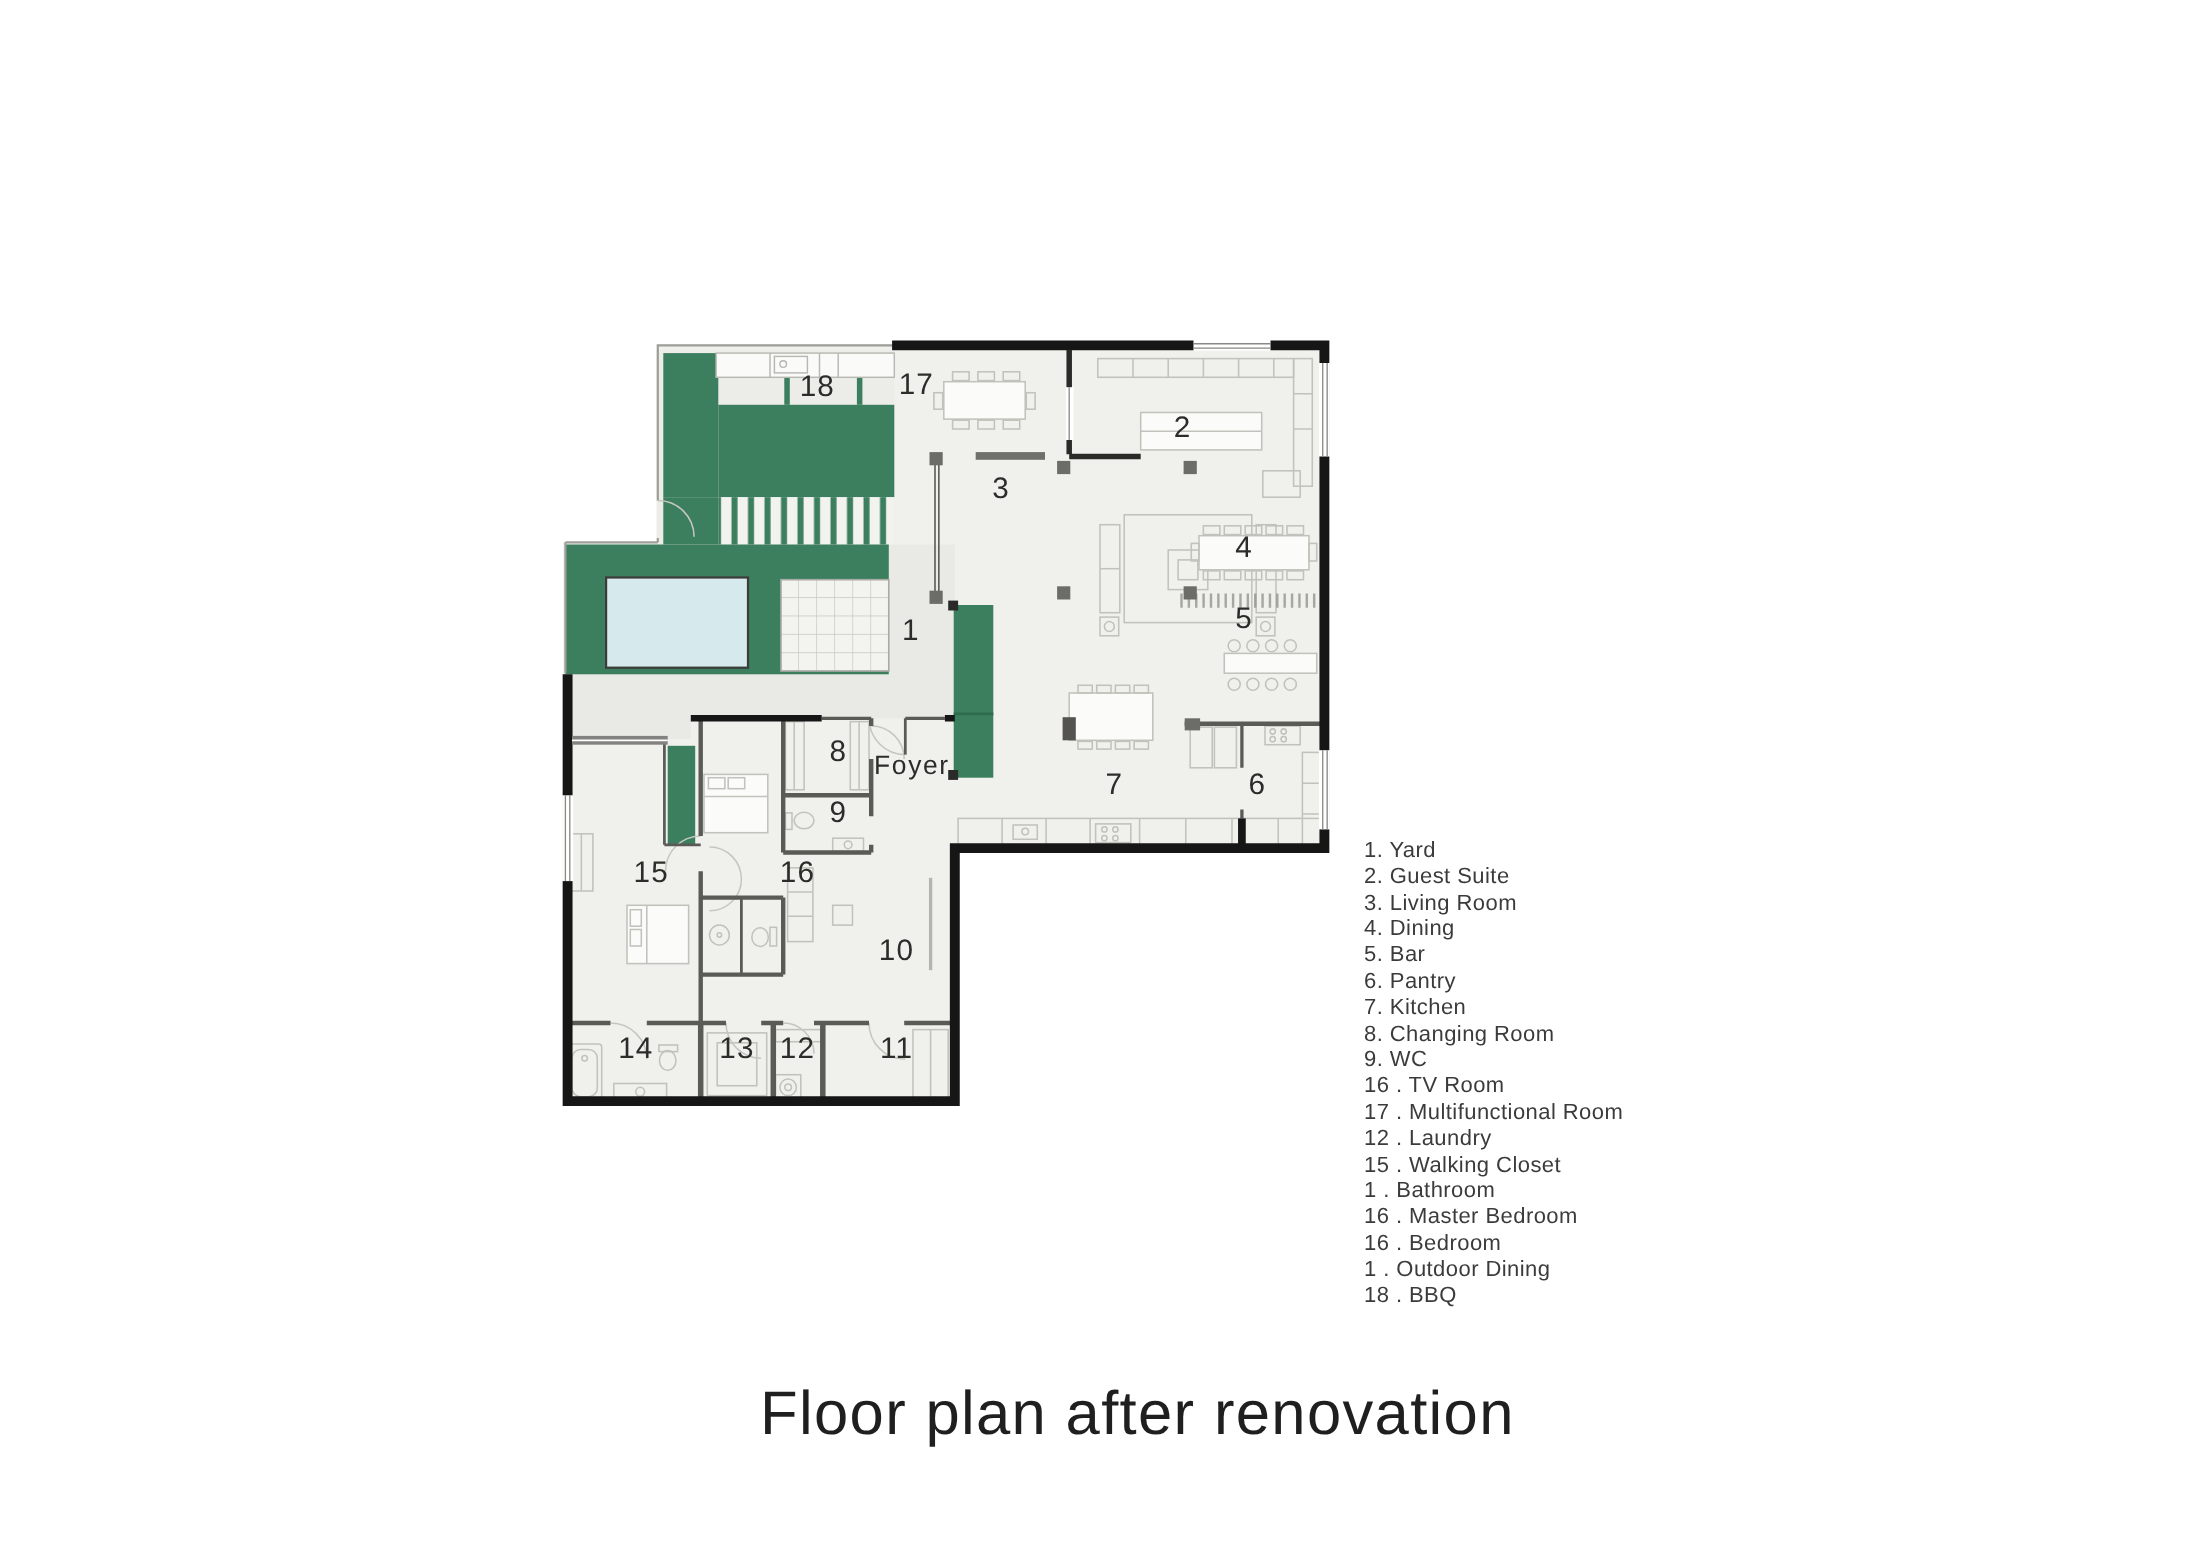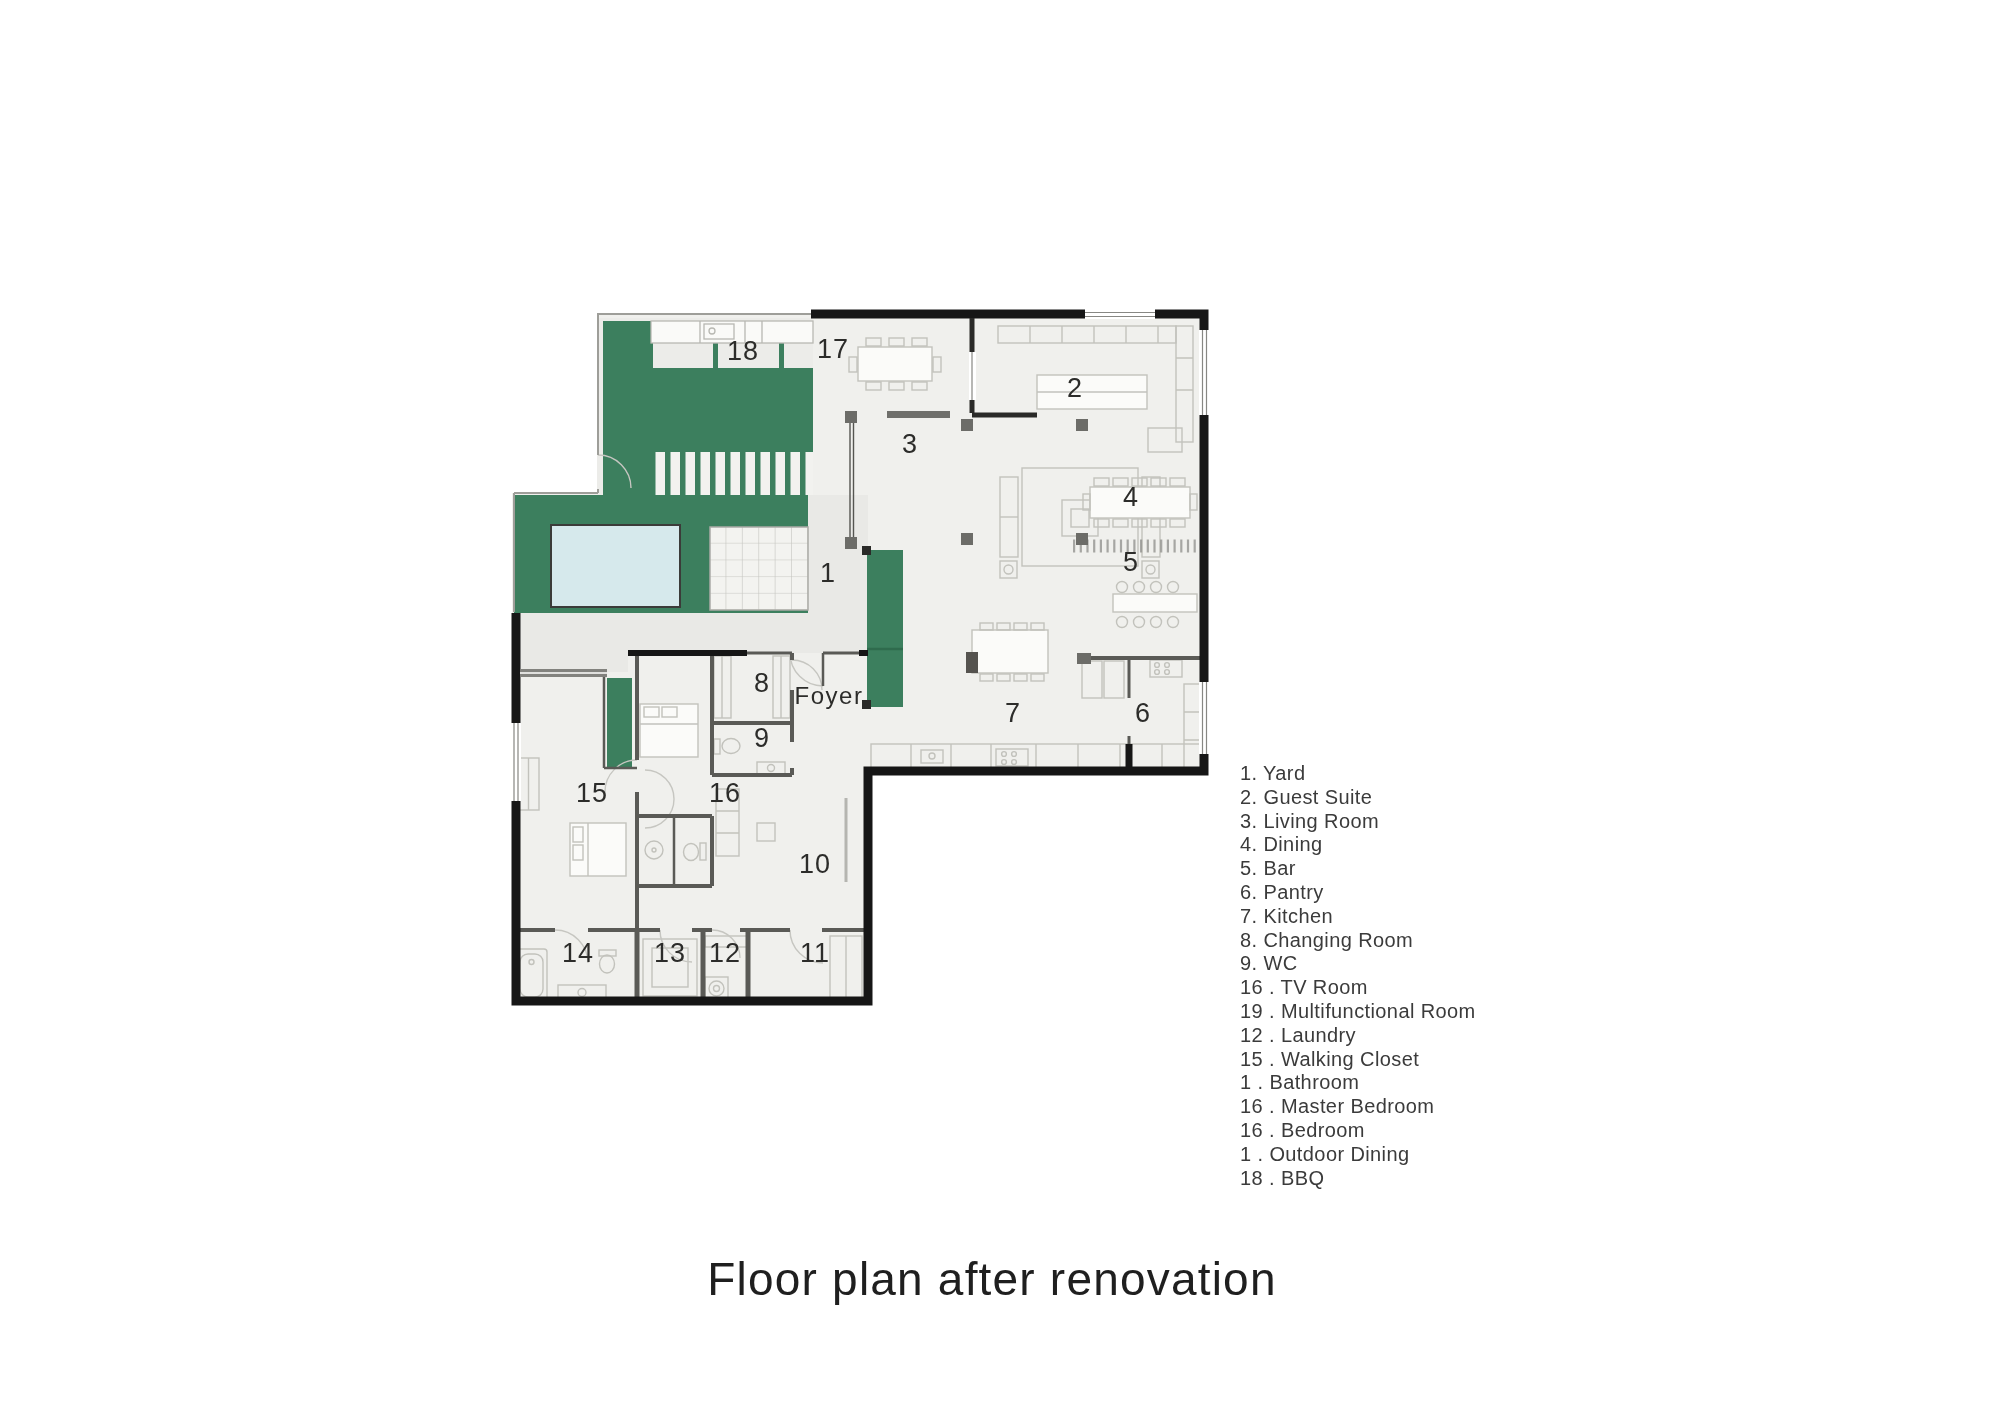--- a/index.html
+++ b/index.html
@@ -2,22 +2,22 @@
 <html><head>
 <meta charset="utf-8">
 <style>
   html,body{margin:0;padding:0;background:#ffffff;}
   body{width:2000px;height:1414px;position:relative;font-family:"Liberation Sans",sans-serif;overflow:hidden;}
   #plan-svg{position:absolute;left:0;top:0;}
   .rm{font-family:"Liberation Sans",sans-serif;font-size:27px;fill:#2c2c2a;letter-spacing:1px;}
   .rm-small{font-size:24px;letter-spacing:1.5px;}
   .legend{position:absolute;left:1240px;top:762px;color:#3b3b3b;}
   .legend-item{font-size:20px;line-height:23.8px;letter-spacing:0.4px;white-space:pre;}
-  .plan-title{position:absolute;left:992px;top:1252px;transform:translateX(-50%);
-    font-size:46px;letter-spacing:1.2px;color:#1f1f1f;white-space:nowrap;font-weight:400;}
+  .plan-title{position:absolute;left:1034px;top:1252px;transform:translateX(-50%);
+    font-size:56px;letter-spacing:1.2px;color:#1f1f1f;white-space:nowrap;font-weight:400;}
 </style>
 </head>
 <body>
 
 <svg id="plan-svg" width="2000" height="1414" viewBox="0 0 2000 1414" xmlns="http://www.w3.org/2000/svg">
   <defs>
     <pattern id="deck" x="653" y="452" width="15" height="43" patternUnits="userSpaceOnUse">
       <rect width="15" height="43" fill="#3C7F5E"></rect>
       <rect x="2.5" width="9.5" height="43" fill="#F2F2EF"></rect>
     </pattern>
@@ -294,21 +294,21 @@
   <div class="legend-item">1. Yard</div>
   <div class="legend-item">2. Guest Suite</div>
   <div class="legend-item">3. Living Room</div>
   <div class="legend-item">4. Dining</div>
   <div class="legend-item">5. Bar</div>
   <div class="legend-item">6. Pantry</div>
   <div class="legend-item">7. Kitchen</div>
   <div class="legend-item">8. Changing Room</div>
   <div class="legend-item">9. WC</div>
   <div class="legend-item">16 . TV Room</div>
-  <div class="legend-item">19 . Multifunctional Room</div>
+  <div class="legend-item">17 . Multifunctional Room</div>
   <div class="legend-item">12 . Laundry</div>
   <div class="legend-item">15 . Walking Closet</div>
   <div class="legend-item">1 . Bathroom</div>
   <div class="legend-item">16 . Master Bedroom</div>
   <div class="legend-item">16 . Bedroom</div>
   <div class="legend-item">1 . Outdoor Dining</div>
   <div class="legend-item">18 . BBQ</div>
 </div>
 
 <div class="plan-title">Floor plan after renovation</div>

